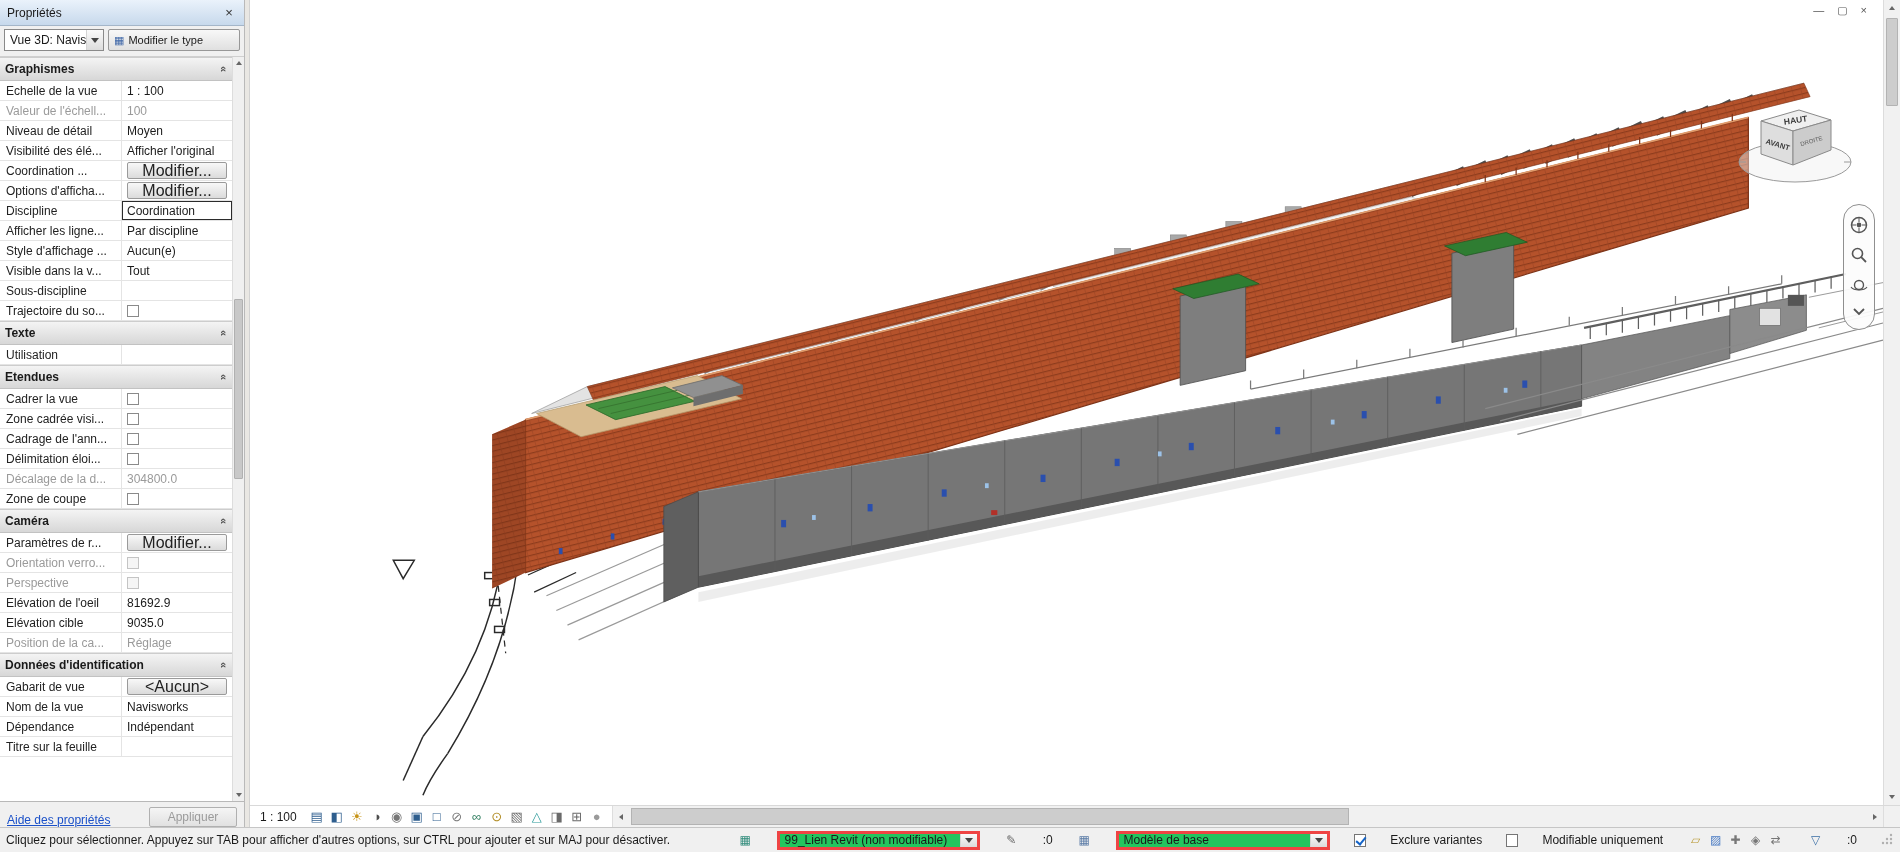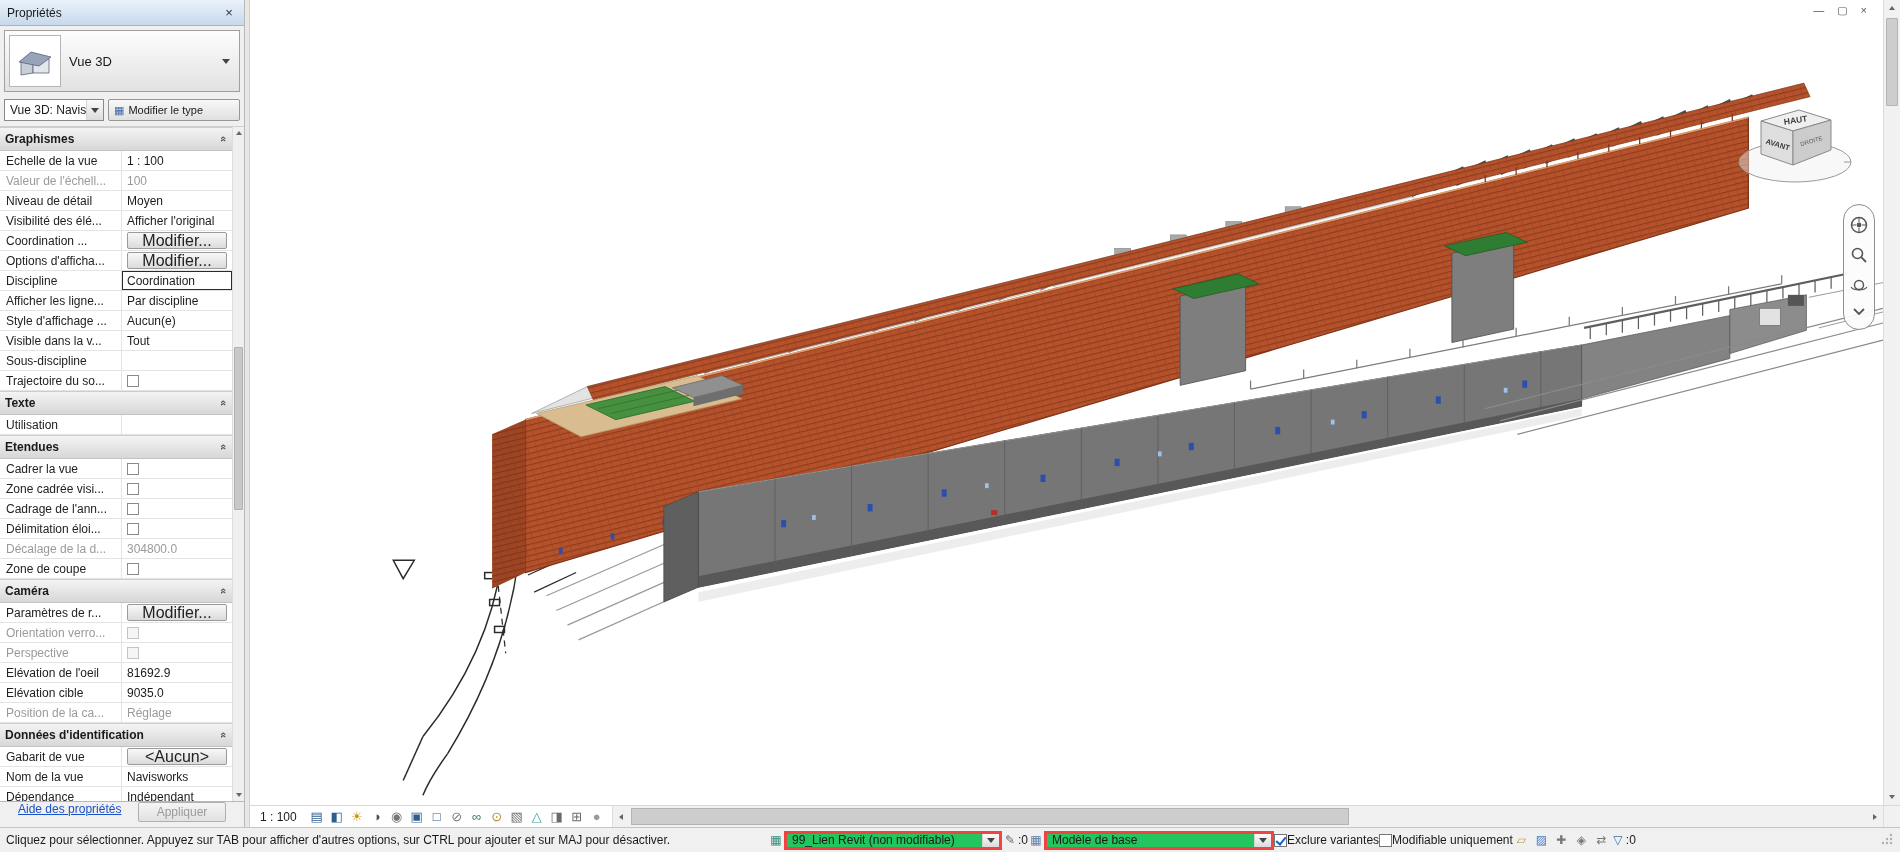--- a/index.html
+++ b/index.html
@@ -51,21 +51,21 @@
   .pscroll{position:absolute;right:0;top:0;bottom:0;width:12px;background:#f0f0f0;border-left:1px solid #dddddd;
     display:flex;flex-direction:column}
   .ps-btn{height:12px;display:flex;align-items:center;justify-content:center}
   .ps-track{flex:1;position:relative}
   .ps-thumb{position:absolute;left:1px;right:1px;top:32%;height:25%;background:#c8c8c8;border:1px solid #b0b0b0;border-radius:1px}
   .arr-up{width:0;height:0;border-left:3px solid transparent;border-right:3px solid transparent;border-bottom:4px solid #666}
   .arr-dn{width:0;height:0;border-left:3px solid transparent;border-right:3px solid transparent;border-top:4px solid #666}
   .arr-lf{width:0;height:0;border-top:3px solid transparent;border-bottom:3px solid transparent;border-right:4px solid #666}
   .arr-rt{width:0;height:0;border-top:3px solid transparent;border-bottom:3px solid transparent;border-left:4px solid #666}
 
-  .pfoot{height:26px;border-top:1px solid #b8b8b8;display:flex;align-items:flex-start;padding:0 18px;background:#f0f0f0}
+  .pfoot{height:26px;border-top:1px solid #b8b8b8;display:flex;align-items:flex-end;padding:0 7px;background:#f0f0f0}
   .help{color:#1a50c8;text-decoration:underline}
   .apply{margin-left:auto;width:88px;height:20px;border:1px solid #b0b0b0;background:linear-gradient(#f5f5f5,#e1e1e1);
     color:#9b9b9b;display:flex;align-items:center;justify-content:center;border-radius:2px}
 
   .panel-gap{width:5px;background:#e9e7e3;border-right:1px solid #d2d2d2}
 
   
   .viewport{flex:1;display:flex;flex-direction:column;min-width:0}
   .canvas-row{flex:1;display:flex;min-height:0}
   .canvas{flex:1;position:relative;background:#fff;overflow:hidden}
@@ -85,21 +85,21 @@
   .vcb-scale{padding:0 9px 0 5px;white-space:nowrap}
   .vcb-ic{width:20px;text-align:center;font-size:13px;line-height:21px;cursor:default}
   .hscroll{flex:1;display:flex;align-items:center;background:#f1f1f1;border-left:1px solid #ddd}
   .hs-btn{width:16px;height:100%;display:flex;align-items:center;justify-content:center}
   .htrack{flex:1;position:relative;height:100%}
   .hthumb{position:absolute;left:2px;top:2px;bottom:2px;width:58%;background:#cdcdcd;border:1px solid #b3b3b3}
   .corner{width:17px;background:#f1f1f1;border-left:1px solid #ddd}
 
   
   .status{height:25px;background:#f0f0f0;border-top:1px solid #c6c6c6;display:flex;align-items:center;
-    padding:0 6px;gap:0;white-space:nowrap}
+    padding:0 6px;gap:24px;white-space:nowrap}
   .hint{width:762px;overflow:hidden}
   .sb-ic{width:16px;text-align:center;font-size:12px}
   .sbcombo{height:19px;border:3px solid #ef4444;background:#22c55e;display:flex;align-items:center;padding-left:5px}
   .sbcombo .val{flex:1;overflow:hidden}
   .w1{width:218px}.w2{width:230px}
   .sbcheck{width:13px;height:13px;border:1px solid #757575;background:#fff;position:relative}
   .sbcheck.on::after{content:"";position:absolute;left:3px;top:0;width:4px;height:8px;
     border:solid #1464c8;border-width:0 2px 2px 0;transform:rotate(40deg)}
   .toggles{display:flex;gap:3px;align-items:center}
   .toggles span{width:17px;text-align:center;font-size:12px}
@@ -110,31 +110,20 @@
 
 <div class="app">
   <div class="main">
 
     <div class="panel">
       <div class="panel-title">
         <span class="t">Propriétés</span>
         <span class="xbtn">×</span>
       </div>
 
-      <div class="typebox">
-        <span class="type-ic">
-          <svg width="40" height="36" viewBox="0 0 40 36">
-            <polygon points="6,18 18,12 18,30 6,32" fill="#c9cdd6" stroke="#5a6578" stroke-width="0.8"></polygon>
-            <polygon points="18,12 34,16 34,30 18,30" fill="#e3e6ec" stroke="#5a6578" stroke-width="0.8"></polygon>
-            <polygon points="4,19 16,9 36,14 24,23" fill="#97a3b8" stroke="#5a6578" stroke-width="0.8"></polygon>
-          </svg>
-        </span>
-        <span class="type-label">Vue 3D</span>
-        <span class="caret"></span>
-      </div>
 
       <div class="selrow">
         <div class="combo">
           <span class="val">Vue 3D: Navisworks</span>
           <span class="combo-btn">
               <span class="caret"></span>
             </span>
         </div>
         <div class="mtype">
           <span class="ic">▦</span>

